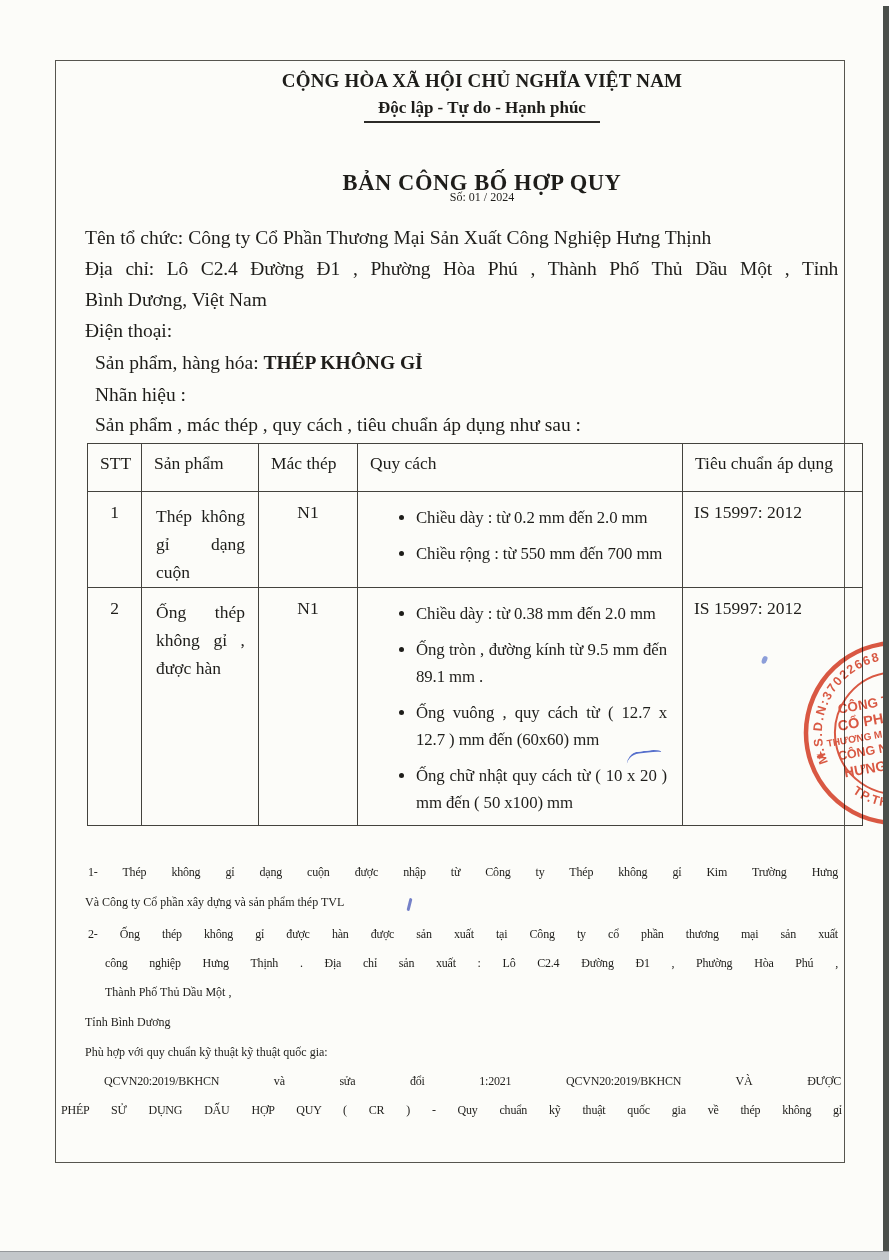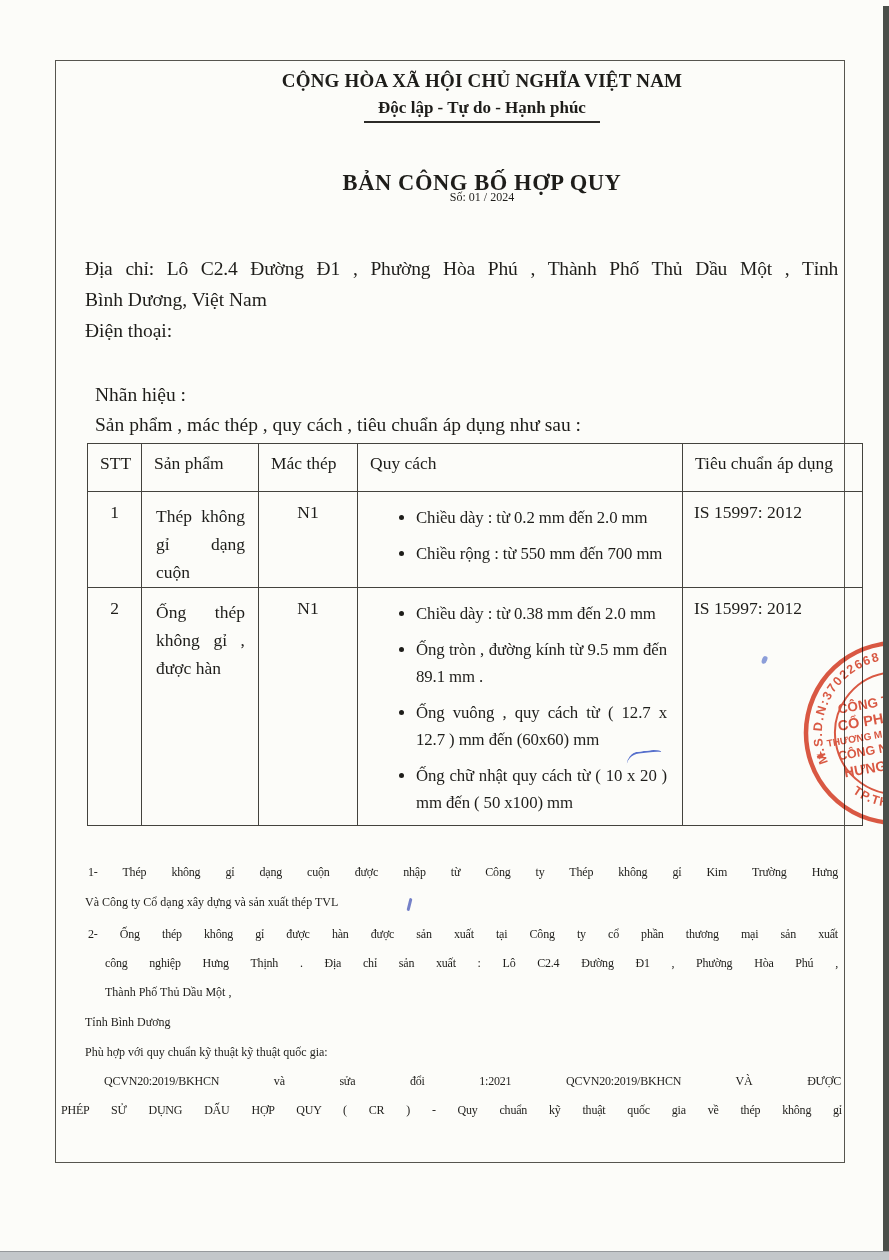--- a/index.html
+++ b/index.html
@@ -86,23 +86,27 @@
 
   <div class="doc-border"></div>
 
   <div class="abs hdr-center nat-title">CỘNG HÒA XÃ HỘI CHỦ NGHĨA VIỆT NAM</div>
   <div class="abs hdr-center motto">
     <span>Độc lập - Tự do - Hạnh phúc</span>
   </div>
   <div class="abs hdr-center doc-title">BẢN CÔNG BỐ HỢP QUY</div>
   <div class="abs hdr-center doc-number">Số: 01 / 2024</div>
 
+  <div class="abs line" style="left:85px;top:222px;">Tên tổ chức: Công ty Cổ Phần Thương Mại Sản Xuất Công Nghiệp Hưng Thịnh</div>
   <div class="abs wrapline jl" style="left:85px;top:253px;width:753px;">Địa chỉ: Lô C2.4 Đường Đ1 , Phường Hòa Phú , Thành Phố Thủ Dầu Một , Tỉnh</div>
   <div class="abs line" style="left:85px;top:284px;">Bình Dương, Việt Nam</div>
   <div class="abs line" style="left:85px;top:315px;">Điện thoại:</div>
+  <div class="abs line" style="left:95px;top:347px;">
+    <span>Sản phẩm, hàng hóa: </span><span class="bold">THÉP KHÔNG GỈ</span>
+  </div>
   <div class="abs line" style="left:95px;top:379px;">Nhãn hiệu :</div>
   <div class="abs line" style="left:95px;top:409px;">Sản phẩm , mác thép , quy cách , tiêu chuẩn áp dụng như sau :</div>
 
   <div class="abs spec-table-wrap">
     <table class="spec">
       <colgroup>
         <col style="width:54px">
           <col style="width:117px">
           <col style="width:99px">
         <col style="width:325px">
@@ -140,21 +144,21 @@
             <li>Ống chữ nhật quy cách từ ( 10 x 20 ) mm đến ( 50 x100) mm</li>
           </ul>
         </td>
         <td class="c-tc">IS 15997: 2012</td>
       </tr>
     </tbody>
       </table>
   </div>
 
   <div class="abs notes wrapline jl" style="left:88px;top:857px;width:750px;">1- Thép không gỉ dạng cuộn được nhập từ Công ty Thép không gỉ Kim Trường Hưng</div>
-  <div class="abs notes line" style="left:85px;top:887px;">Và Công ty Cổ dạng xây dựng và sản xuất thép TVL</div>
+  <div class="abs notes line" style="left:85px;top:887px;">Và Công ty Cổ phần xây dựng và sản phẩm thép TVL</div>
   <div class="abs notes wrapline jl" style="left:88px;top:919px;width:750px;">2- Ống thép không gỉ được hàn được sản xuất tại Công ty cổ phần thương mại sản xuất</div>
   <div class="abs notes wrapline jl" style="left:105px;top:948px;width:733px;">công nghiệp Hưng Thịnh . Địa chỉ sản xuất : Lô C2.4 Đường Đ1 , Phường Hòa Phú ,</div>
   <div class="abs notes line" style="left:105px;top:977px;">Thành Phố Thủ Dầu Một ,</div>
   <div class="abs notes line" style="left:85px;top:1007px;">Tỉnh Bình Dương</div>
   <div class="abs notes line" style="left:85px;top:1037px;">Phù hợp với quy chuẩn kỹ thuật kỹ thuật quốc gia:</div>
   <div class="abs notes wrapline jl" style="left:104px;top:1066px;width:737px;">QCVN20:2019/BKHCN và sửa đổi 1:2021 QCVN20:2019/BKHCN VÀ ĐƯỢC</div>
   <div class="abs notes wrapline jl" style="left:61px;top:1095px;width:781px;">PHÉP SỬ DỤNG DẤU HỢP QUY ( CR ) -  Quy chuẩn kỹ thuật quốc gia về thép không gỉ</div>
 
   <div class="stamp-wrap">
     <svg width="210" height="210" viewBox="0 0 210 210">

